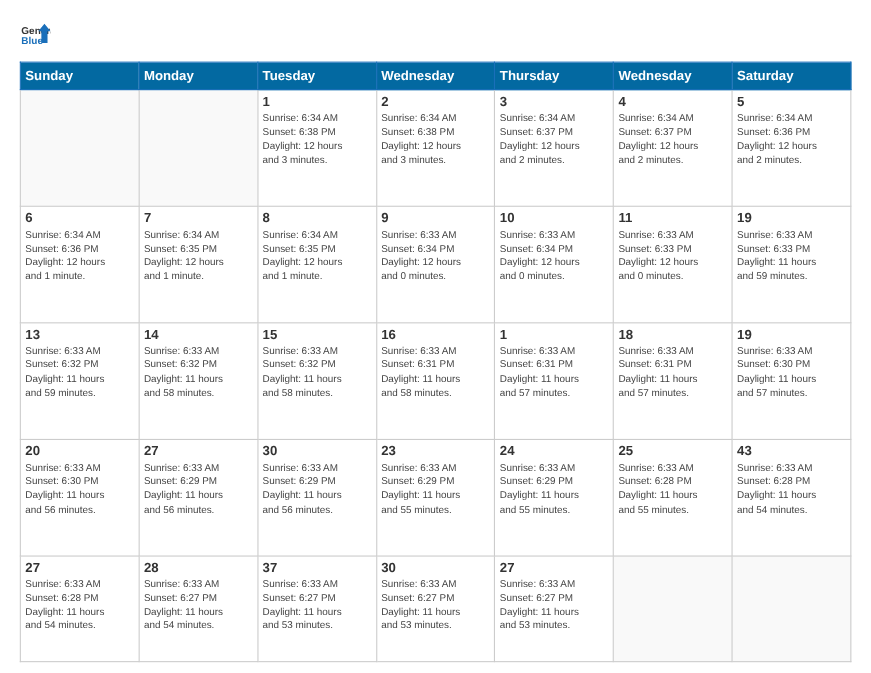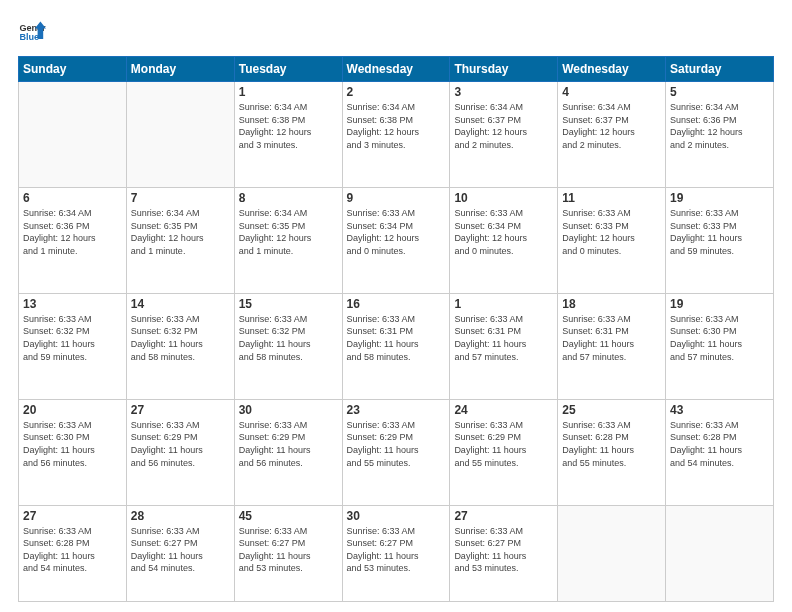--- a/index.html
+++ b/index.html
@@ -320,21 +320,21 @@
 and 54 minutes.</div>
           </td>
           <td>
             <div class="day-number">28</div>
             <div class="day-info" style="white-space: pre-line;">Sunrise: 6:33 AM
 Sunset: 6:27 PM
 Daylight: 11 hours
 and 54 minutes.</div>
           </td>
           <td>
-            <div class="day-number">45</div>
+            <div class="day-number">37</div>
             <div class="day-info" style="white-space: pre-line;">Sunrise: 6:33 AM
 Sunset: 6:27 PM
 Daylight: 11 hours
 and 53 minutes.</div>
           </td>
           <td>
             <div class="day-number">30</div>
             <div class="day-info" style="white-space: pre-line;">Sunrise: 6:33 AM
 Sunset: 6:27 PM
 Daylight: 11 hours

